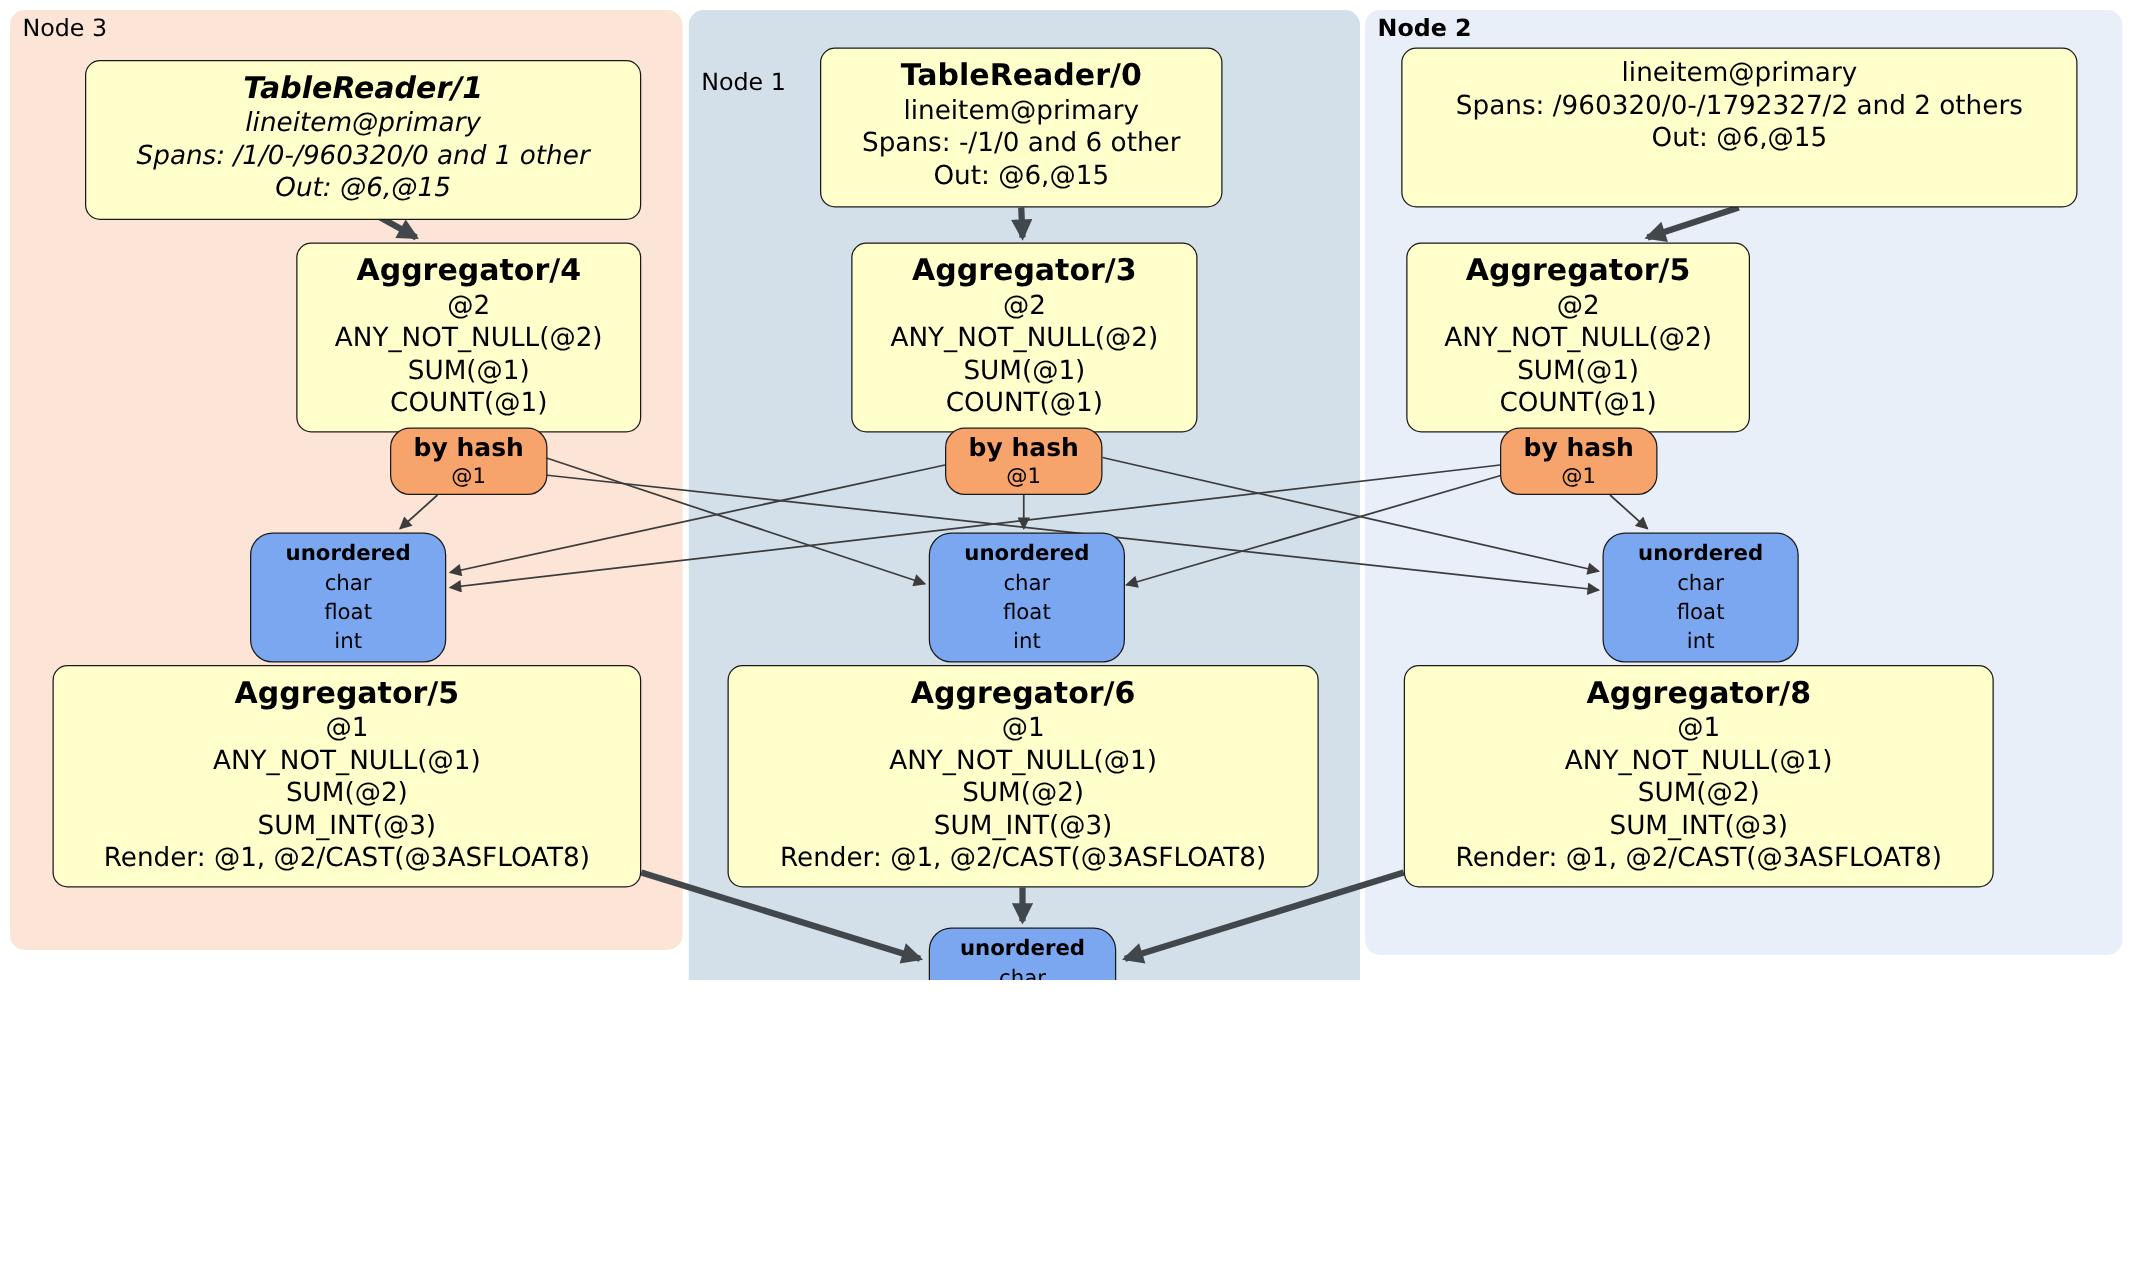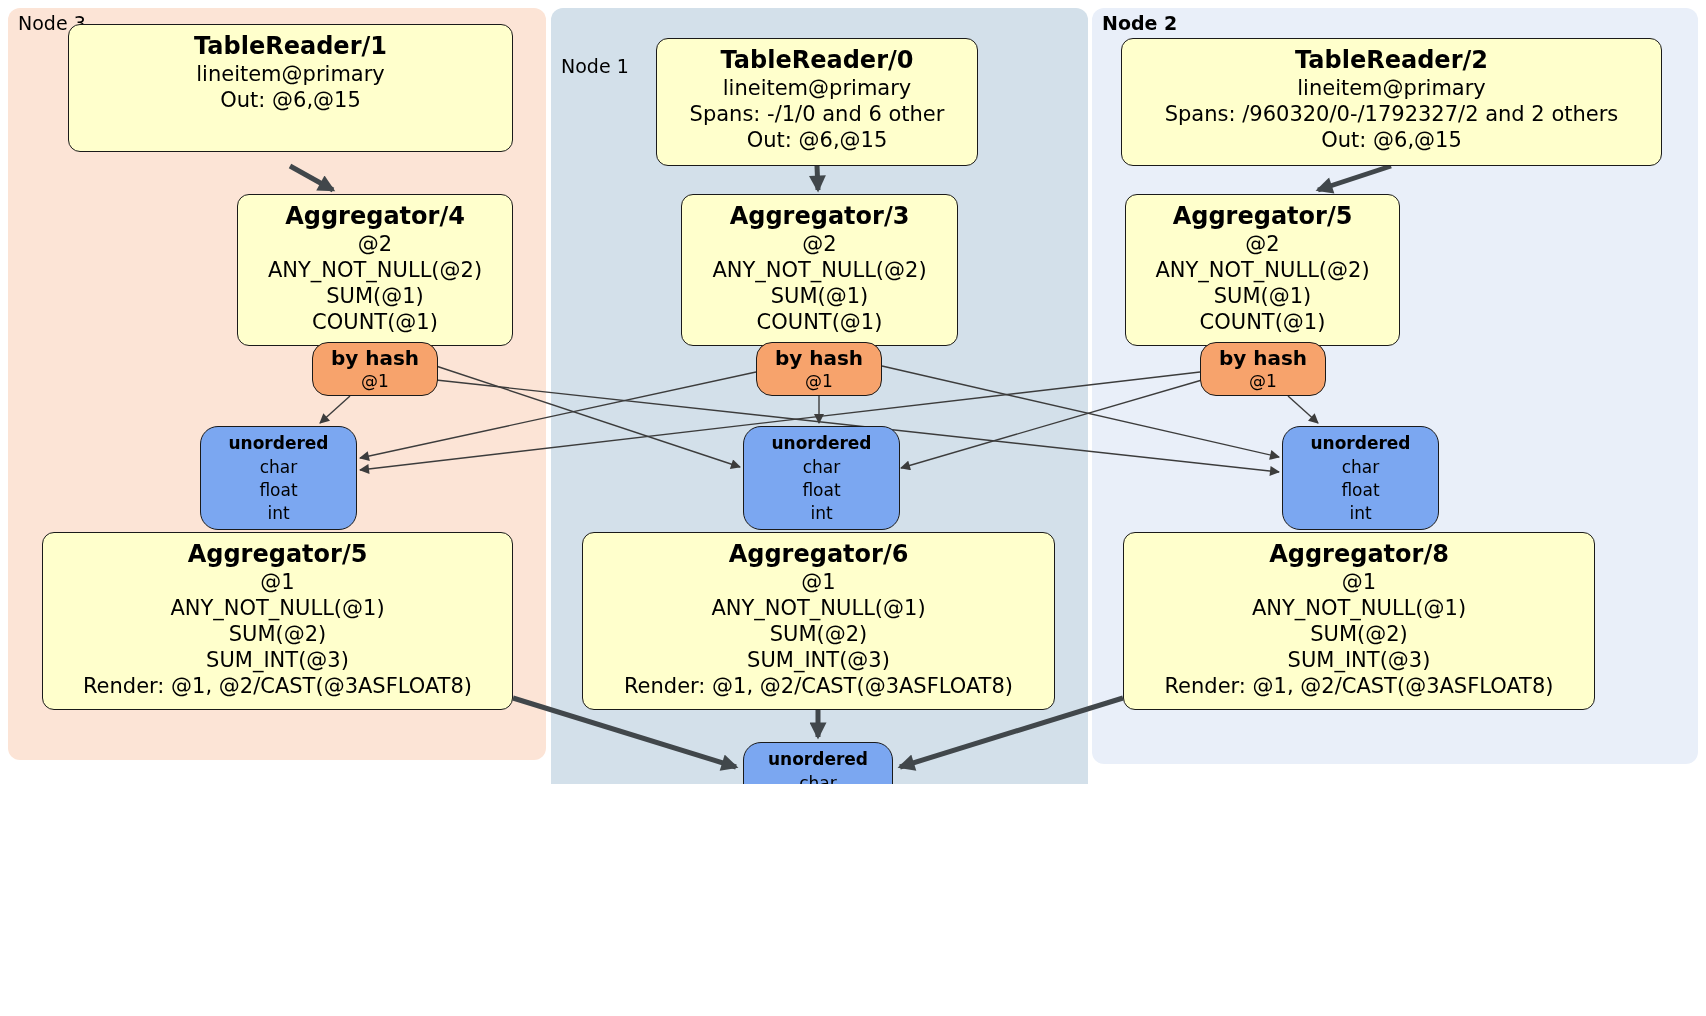--- a/index.html
+++ b/index.html
@@ -76,33 +76,33 @@
     <path class="thin" d="M436 366 L740 467" marker-end="url(#ah-thin)"></path>
     <path class="thin" d="M436 380 L1279 472" marker-end="url(#ah-thin)"></path>
     <path class="thin" d="M756 372 L360 458" marker-end="url(#ah-thin)"></path>
     <path class="thin" d="M819 396 L819 423" marker-end="url(#ah-thin)"></path>
     <path class="thin" d="M882 366 L1279 457" marker-end="url(#ah-thin)"></path>
     <path class="thin" d="M1200 372 L360 470" marker-end="url(#ah-thin)"></path>
     <path class="thin" d="M1202 380 L901 468" marker-end="url(#ah-thin)"></path>
     <path class="thin" d="M1288 396 L1318 423" marker-end="url(#ah-thin)"></path>
   </svg>
 
-  <div class="diag-box node-box" style="left:68px;top:24px;width:445px;height:128px;">
+  <div class="diag-box node-box" style="left:68px;top:48px;width:445px;height:128px;font-style:italic;">
       <div class="box-title">TableReader/1</div>
       <div class="box-line">lineitem@primary</div>
+      <div class="box-line">Spans: /1/0-/960320/0 and 1 other</div>
       <div class="box-line">Out: @6,@15</div>
     </div>
   <div class="diag-box node-box" style="left:656px;top:38px;width:322px;height:128px;">
       <div class="box-title">TableReader/0</div>
       <div class="box-line">lineitem@primary</div>
       <div class="box-line">Spans: -/1/0 and 6 other</div>
       <div class="box-line">Out: @6,@15</div>
     </div>
   <div class="diag-box node-box" style="left:1121px;top:38px;width:541px;height:128px;">
-      <div class="box-title">TableReader/2</div>
       <div class="box-line">lineitem@primary</div>
       <div class="box-line">Spans: /960320/0-/1792327/2 and 2 others</div>
       <div class="box-line">Out: @6,@15</div>
     </div>
 
   <div class="diag-box node-box" style="left:237px;top:194px;width:276px;height:152px;">
       <div class="box-title">Aggregator/4</div>
       <div class="box-line">@2</div>
       <div class="box-line">ANY_NOT_NULL(@2)</div>
       <div class="box-line">SUM(@1)</div>

